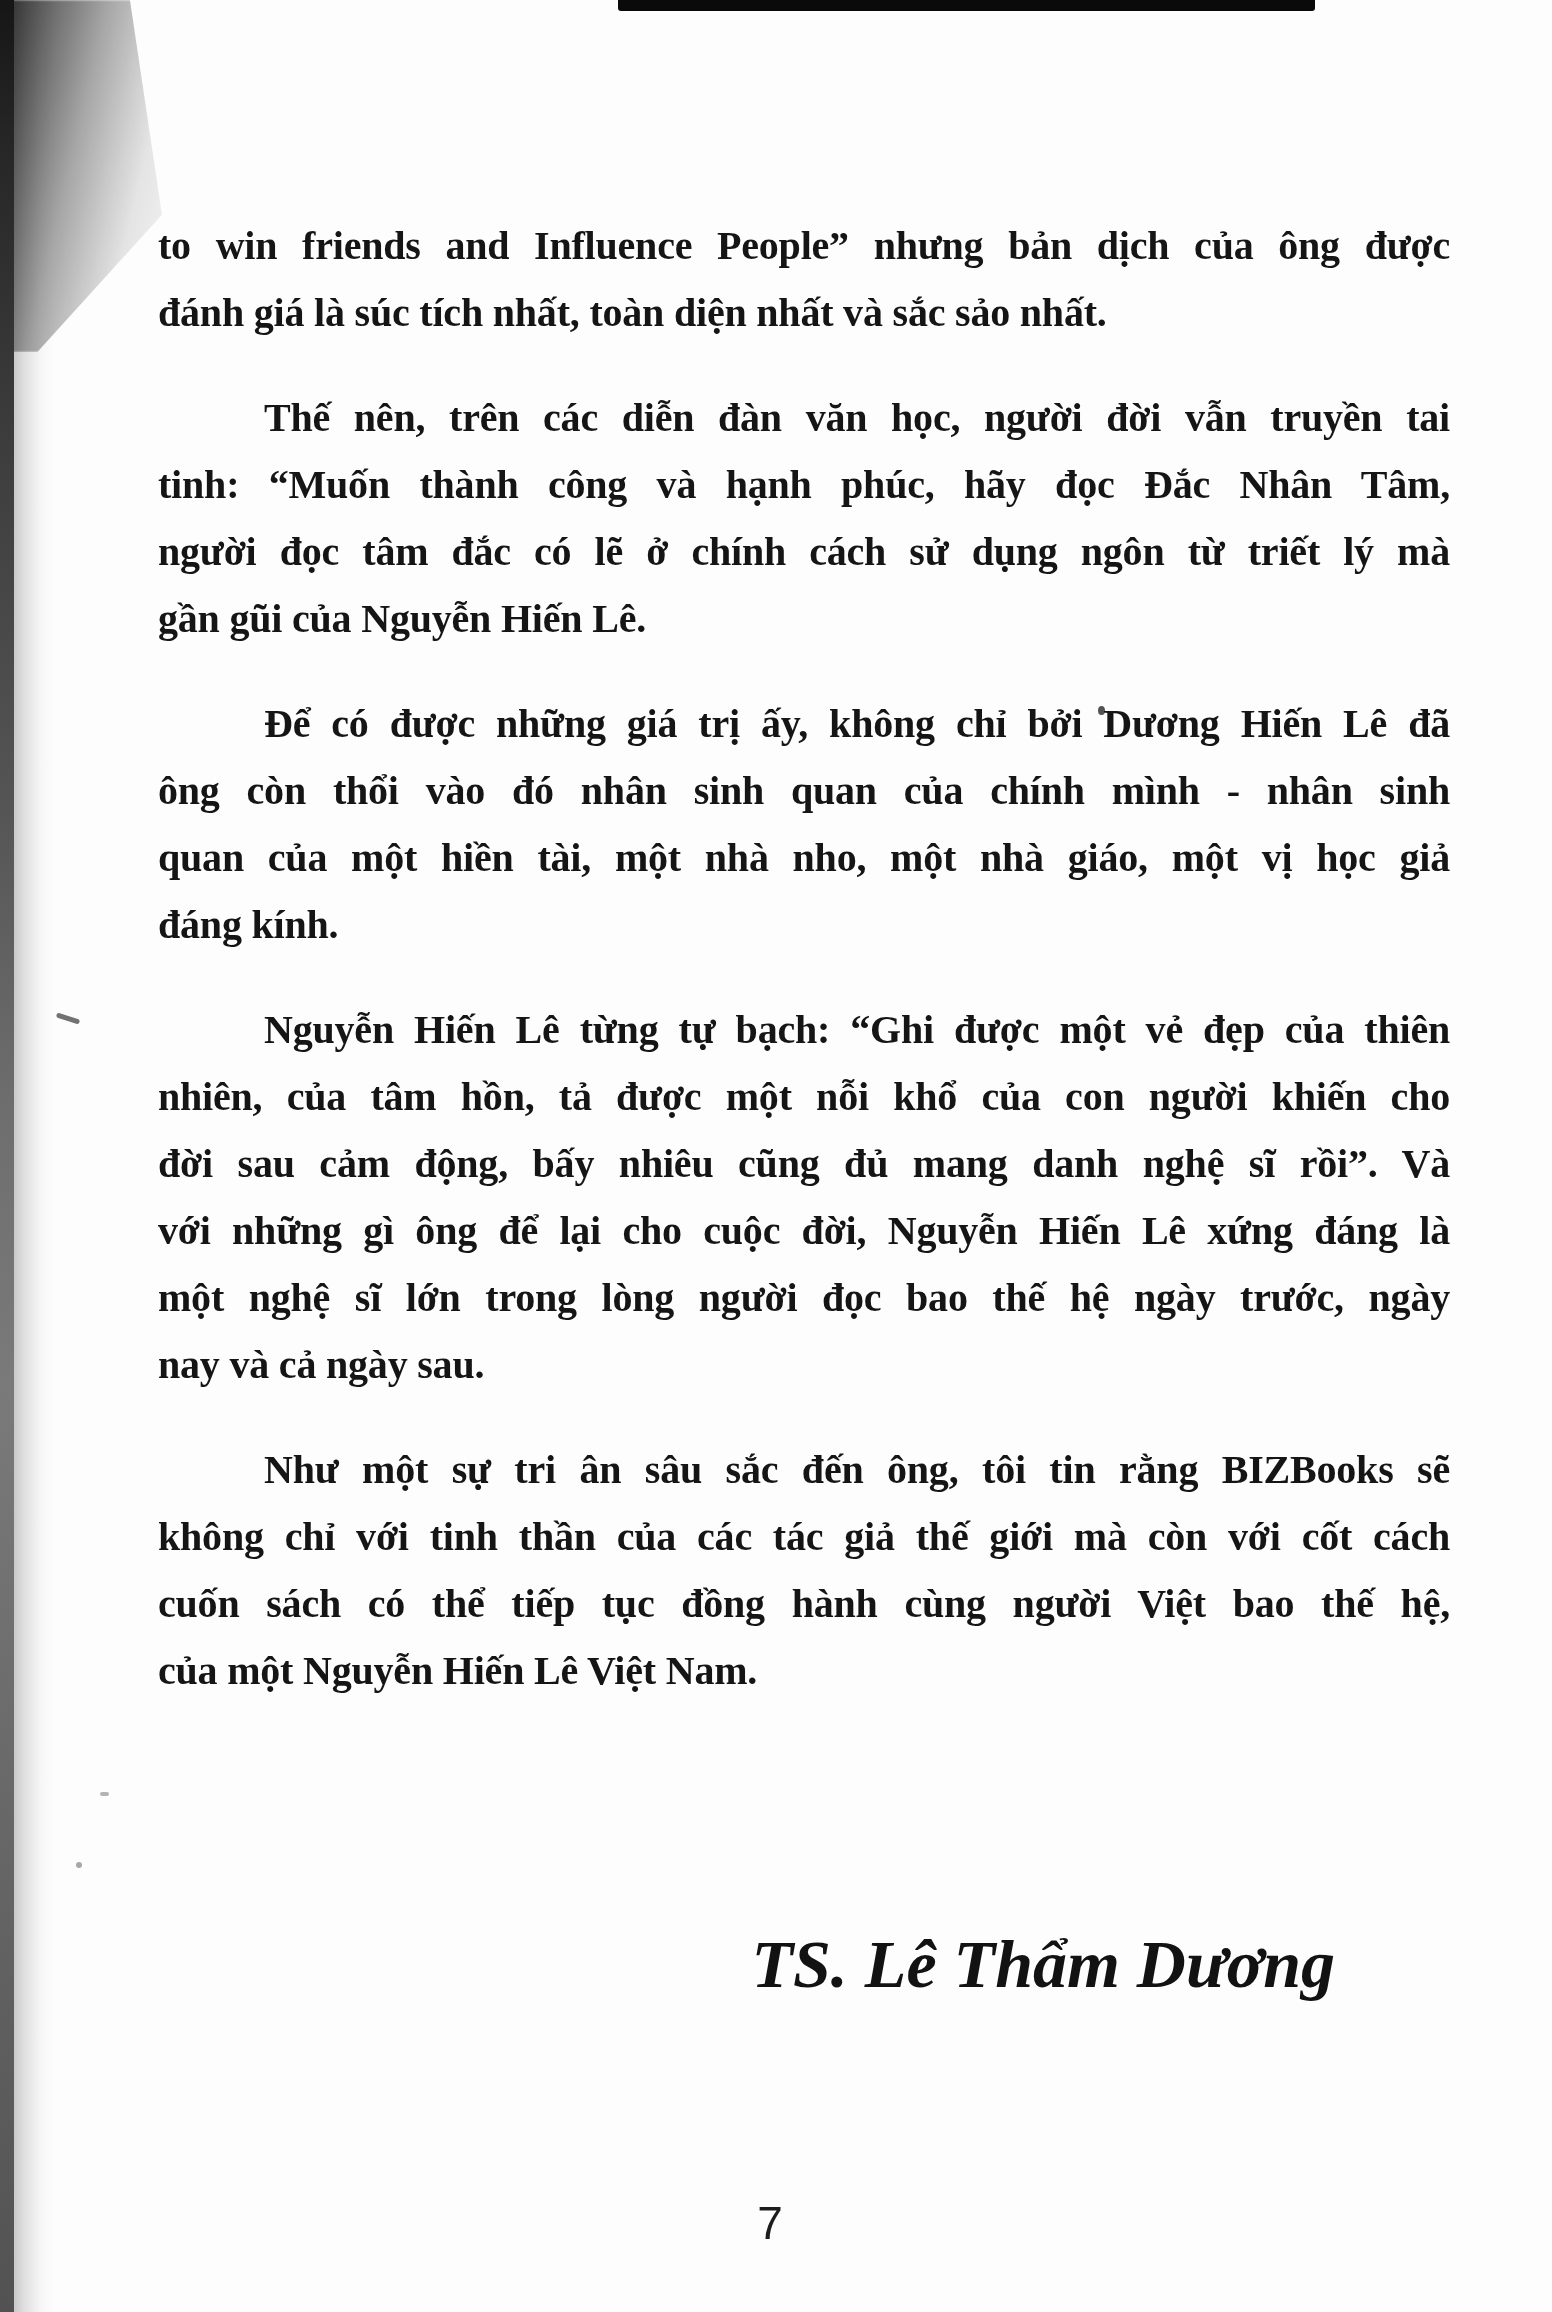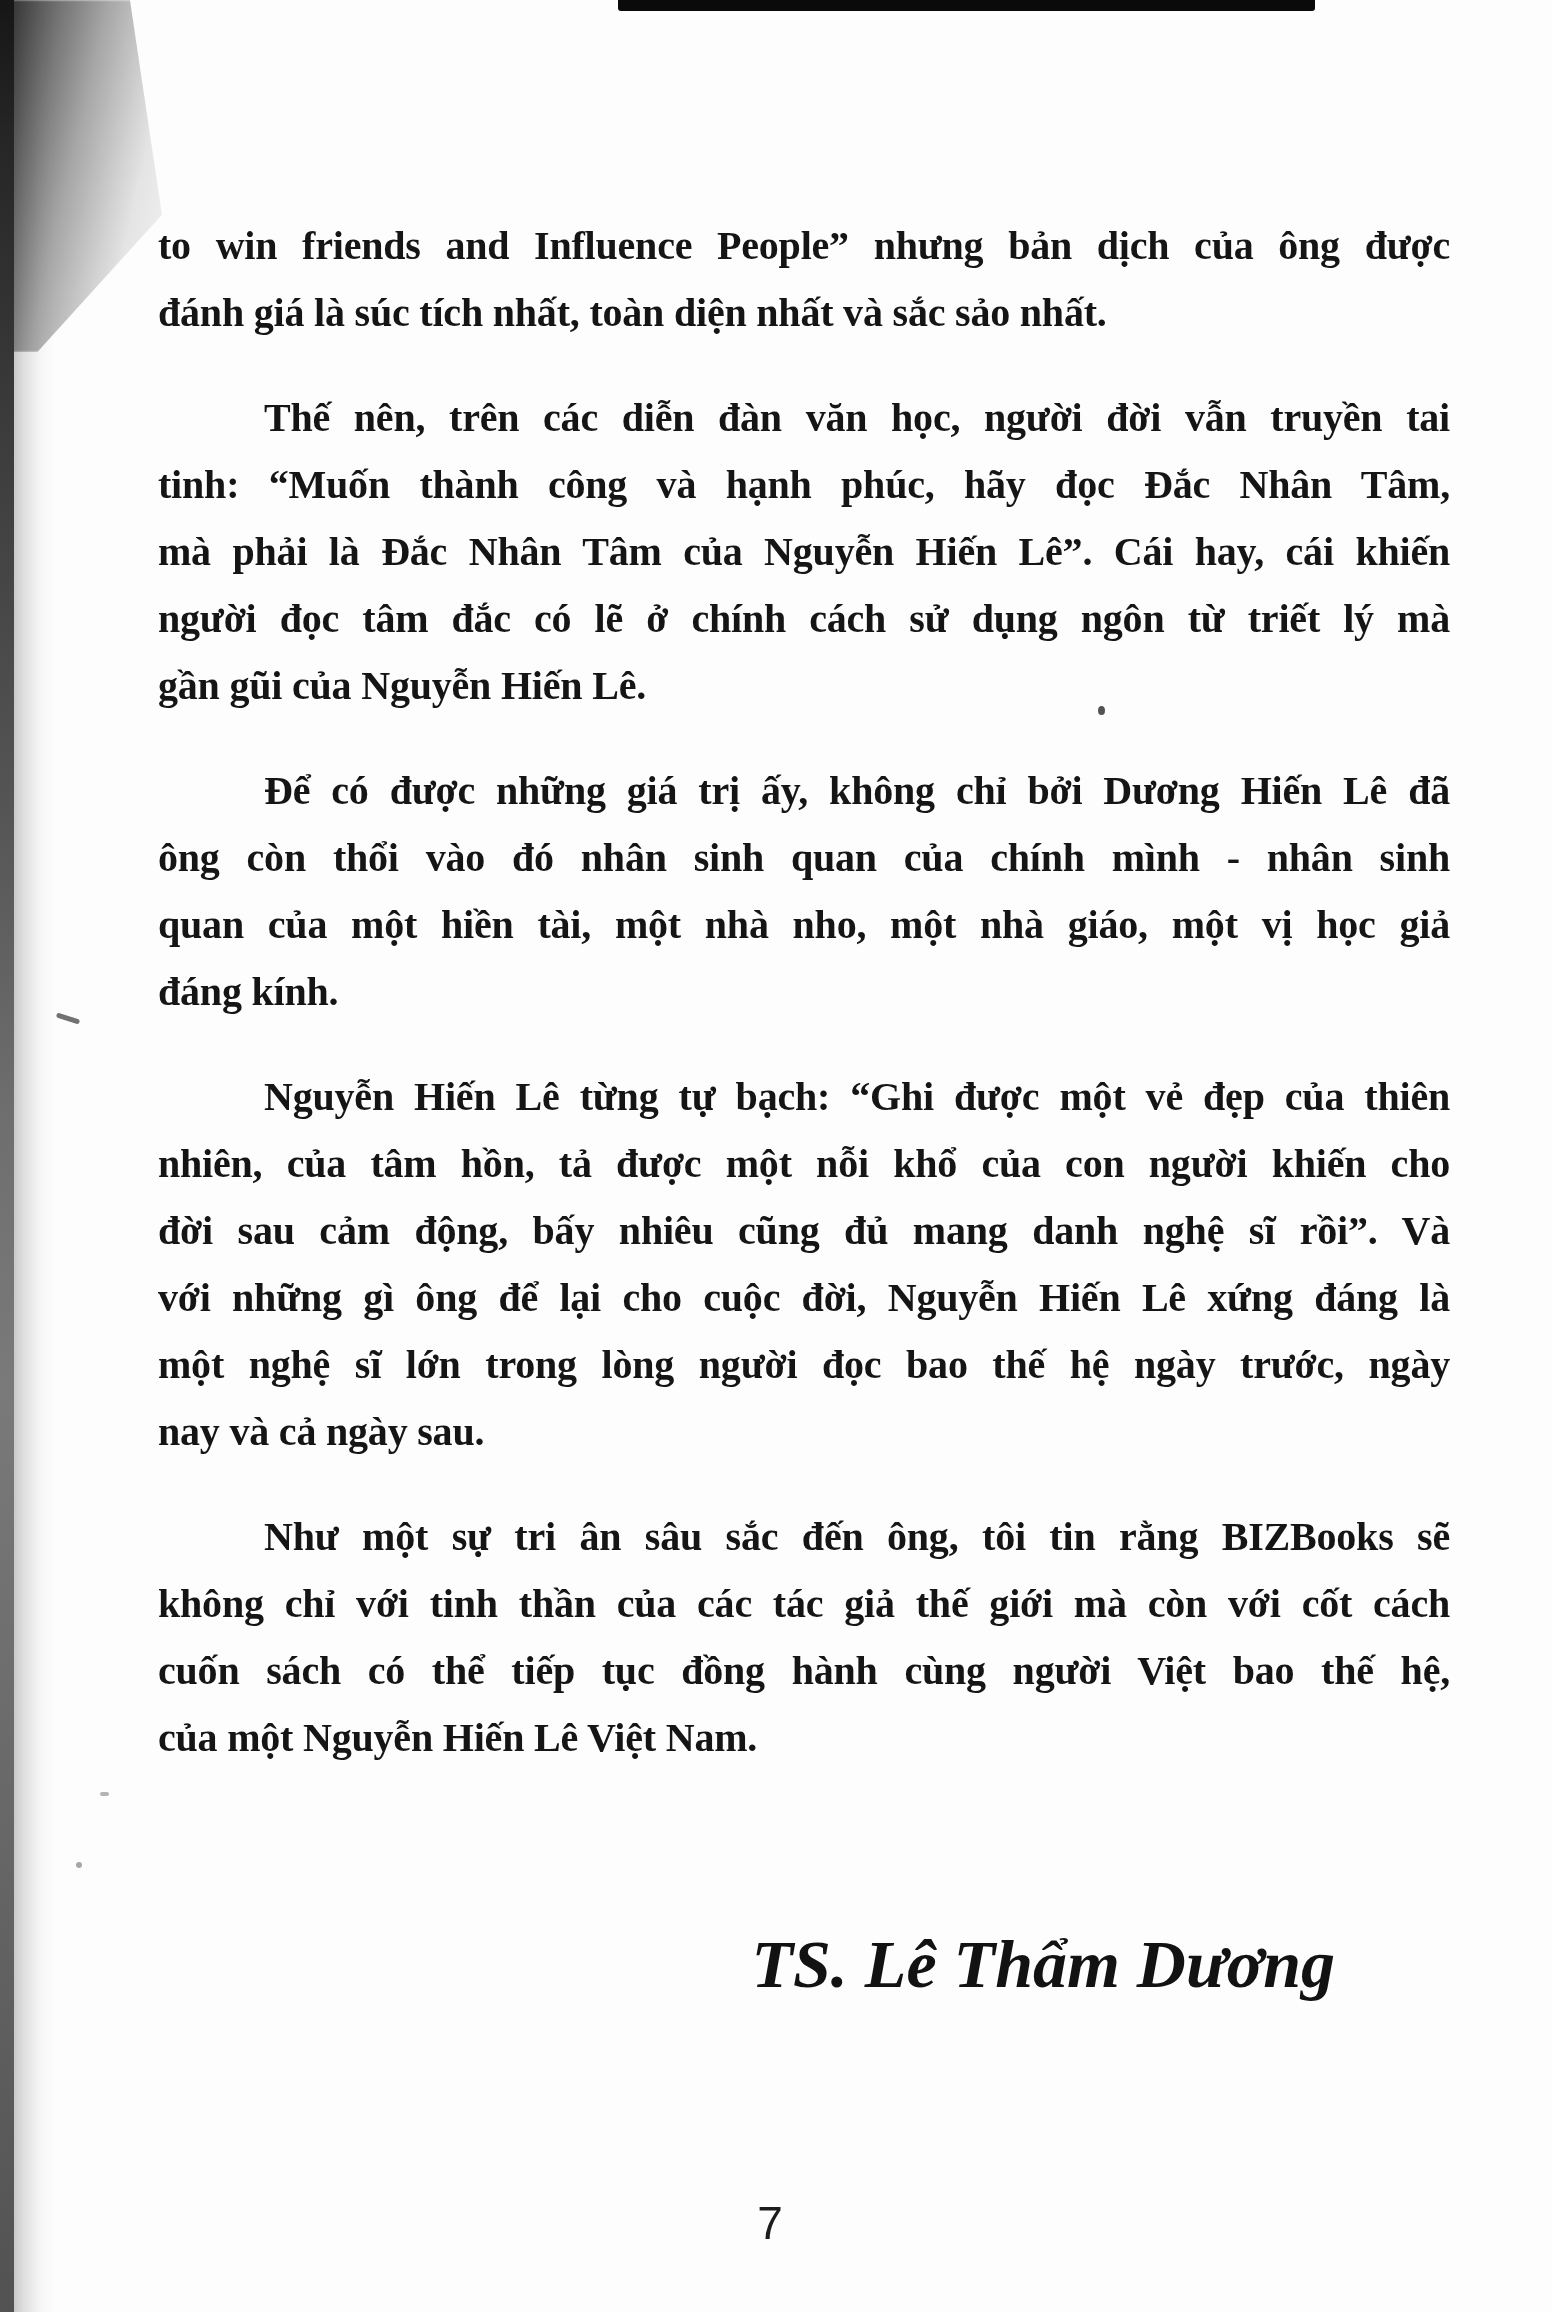--- a/index.html
+++ b/index.html
@@ -146,21 +146,20 @@
   <div class="text-block">
 
     <p class="paragraph">
       <span class="line">to win friends and Influence People” nhưng bản dịch của ông được</span>
       <span class="line last">đánh giá là súc tích nhất, toàn diện nhất và sắc sảo nhất.</span>
     </p>
 
     <p class="paragraph">
       <span class="line indent">Thế nên, trên các diễn đàn văn học, người đời vẫn truyền tai</span>
       <span class="line">tinh: “Muốn thành công và hạnh phúc, hãy đọc Đắc Nhân Tâm,</span>
-      <span class="line">mà phải là Đắc Nhân Tâm của Nguyễn Hiến Lê”. Cái hay, cái khiến</span>
       <span class="line">người đọc tâm đắc có lẽ ở chính cách sử dụng ngôn từ triết lý mà</span>
       <span class="line last">gần gũi của Nguyễn Hiến Lê.</span>
     </p>
 
     <p class="paragraph">
       <span class="line indent">Để có được những giá trị ấy, không chỉ bởi Dương Hiến Lê đã</span>
       <span class="line">ông còn thổi vào đó nhân sinh quan của chính mình - nhân sinh</span>
       <span class="line">quan của một hiền tài, một nhà nho, một nhà giáo, một vị học giả</span>
       <span class="line last">đáng kính.</span>
     </p>

